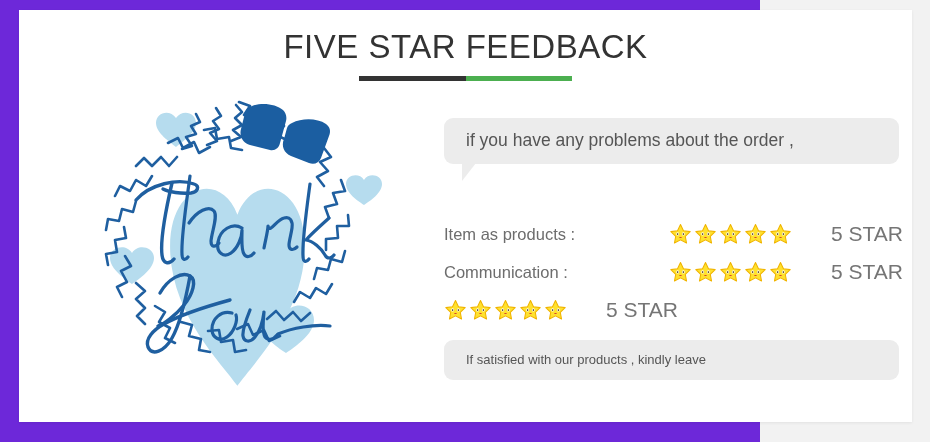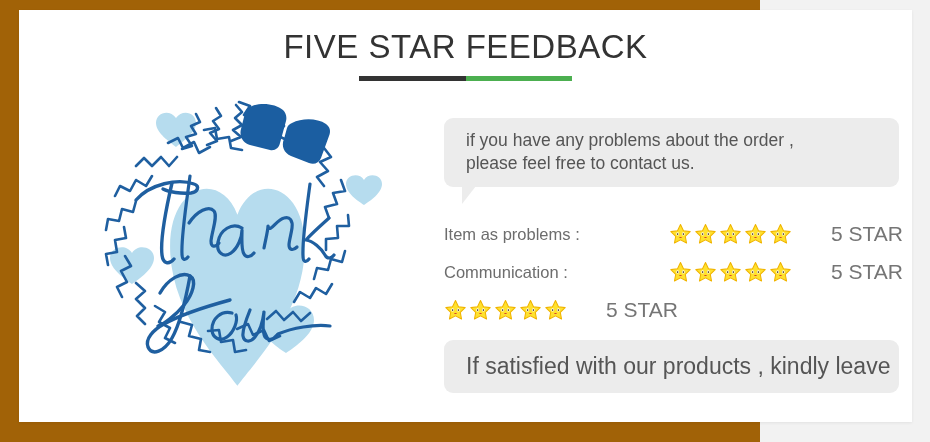--- a/index.html
+++ b/index.html
@@ -11,21 +11,21 @@
     width: 930px;
     height: 442px;
     background: #f2f2f2;
     font-family: "Liberation Sans", sans-serif;
     overflow: hidden;
   }
   .page {
     position: relative;
     width: 760px;
     height: 442px;
-    background: #a16207;
+    background: #6d28d9;
   }
   .card {
     position: absolute;
     left: 19px;
     top: 10px;
     width: 893px;
     height: 412px;
     background: #ffffff;
     box-shadow: 0 1px 3px rgba(0,0,0,0.07);
   }
@@ -145,21 +145,21 @@
 
   
   .note {
     position: absolute;
     left: 425px;
     top: 330px;
     width: 455px;
     background: #ececec;
     border-radius: 9px;
     padding: 11px 12px 12px 22px;
-    font-size: 23px;
+    font-size: 13px;
     line-height: 1.32;
     color: #555555;
     box-sizing: border-box;
   }
   .note-line {
     white-space: nowrap;
     display: block;
   }
 </style>
 </head>
@@ -253,30 +253,29 @@
 
           <path d="M214 246 c14-6 36-10 52-8" stroke-width="3.2"></path>
         </g>
       </svg>
     </div>
 
     <div class="right-col">
       <div class="bubble-wrap">
         <div class="bubble">
           <span class="bubble-line">if you have any problems about the order ,</span>
-          <span class="bubble-line">please feel free to contact us.</span>
           <span class="bubble-tail"></span>
         </div>
       </div>
     </div>
 
     <div class="ratings">
 
       <div class="rating-row">
-        <div class="rating-label">Item as problems :</div>
+        <div class="rating-label">Item as products :</div>
         <div class="stars">
           <svg class="star-ico" viewBox="0 0 24 24">
               <g>
                 <path d="M12 1.6 l3.1 6.4 l7 1 l-5.1 4.9 l1.3 7 l-6.3-3.3 l-6.3 3.3 l1.3-7 l-5.1-4.9 l7-1 z" fill="#ffe12e" stroke="#f0b400" stroke-width="1.1" stroke-linejoin="round"></path>
                 <ellipse cx="9" cy="11.4" rx="1.5" ry="1.7" fill="#fff"></ellipse>
                 <ellipse cx="15" cy="11.4" rx="1.5" ry="1.7" fill="#fff"></ellipse>
                 <circle cx="9" cy="11.6" r="0.85" fill="#4a3000"></circle>
                 <circle cx="15" cy="11.6" r="0.85" fill="#4a3000"></circle>
                 <path d="M10.3 14.6 q1.7 2 3.4 0 z" fill="#d23a2a"></path>
               </g>

